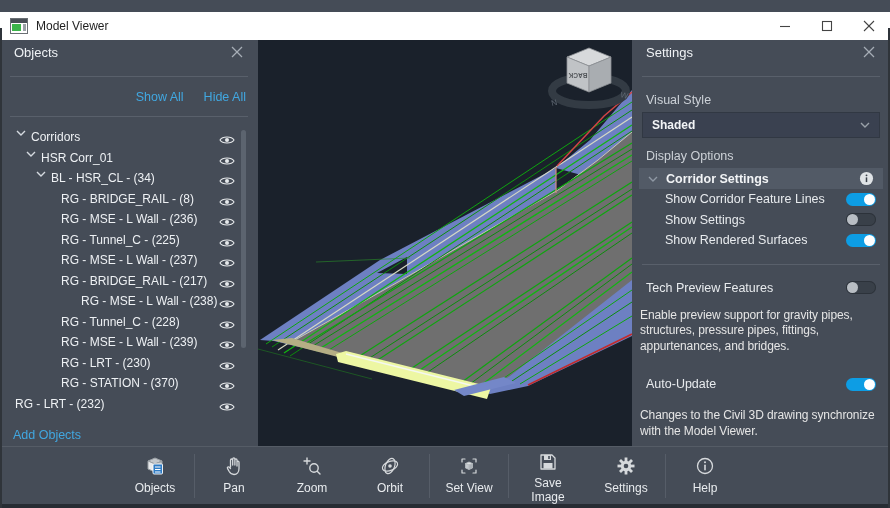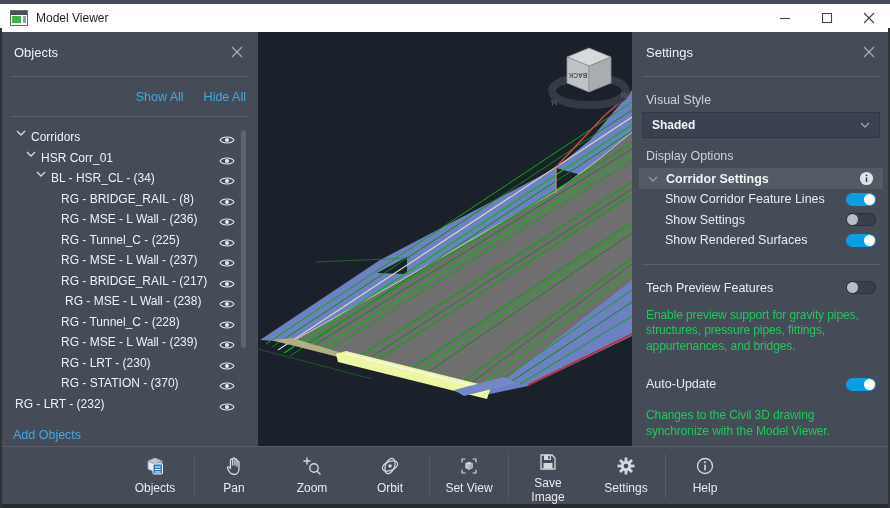--- a/index.html
+++ b/index.html
@@ -1,19 +1,19 @@
 <!DOCTYPE html>
 <html><head>
 <meta charset="utf-8">
 <style>
   html,body{margin:0;padding:0;background:#222;}
   .window{position:relative;width:890px;height:508px;background:#454c57;
     font-family:"Liberation Sans",sans-serif;overflow:hidden;user-select:none;}
   
-  .titlebar{position:absolute;top:4px;left:0;right:0;height:28px;background:#ffffff;
+  .titlebar{position:absolute;top:12px;left:0;right:0;height:28px;background:#ffffff;
     display:flex;align-items:center;z-index:40;}
   .app-icon{width:16px;height:14px;margin:0 8px 0 10px;position:relative;background:#fff;border:1px solid #6a6f74;}
   .app-icon .bar{position:absolute;top:0;left:0;right:0;height:4px;background:#4a5057;}
   .app-icon .green{position:absolute;left:1px;top:5px;width:9px;height:7px;background:#3cb54a;}
   .app-icon .side{position:absolute;right:1px;top:5px;width:3px;height:7px;background:#9aa0a6;}
   .title-text{font-size:12px;color:#1e1e1e;}
   .win-controls{margin-left:auto;display:flex;height:100%;}
   .win-btn{width:42px;height:100%;display:flex;align-items:center;justify-content:center;color:#333;}
   
   .main{position:absolute;top:28px;left:0;width:890px;height:418px;}
@@ -55,21 +55,21 @@
   .toggle-row.outer{padding-left:14px;height:22px;margin-top:12px;}
   .toggle-row .t-label{flex:1;}
   .toggle{width:30px;height:13px;border-radius:7px;position:relative;flex:none;cursor:pointer;}
   .toggle.on{background:#0d9de4;}
   .toggle.on::after{content:"";position:absolute;right:1px;top:1px;width:11px;height:11px;
     border-radius:50%;background:#ffffff;}
   .toggle.off{background:#394049;box-shadow:inset 0 0 0 1px #2c323a;}
   .toggle.off::after{content:"";position:absolute;left:1px;top:1px;width:11px;height:11px;
     border-radius:50%;background:#b9bec4;}
   .hr2{border-top:1px solid #59606b;margin:13px 10px 0 10px;}
-  .para{margin:9px 14px 0 14px;font-size:12px;color:#22c55e;line-height:1.33;letter-spacing:-0.1px;}
+  .para{margin:9px 14px 0 8px;font-size:12px;color:#e5e5e5;line-height:1.33;letter-spacing:-0.1px;}
   
   .viewcube{position:absolute;left:286px;top:16px;width:90px;height:80px;cursor:pointer;}
   
   .toolbar{position:absolute;top:446px;left:0;right:0;height:58px;background:#454c57;
     border-top:1px solid #555c66;display:flex;align-items:stretch;padding-left:116px;z-index:30;}
   .tb-btn{width:78px;display:flex;flex-direction:column;align-items:center;
     padding-top:8px;gap:4px;color:#e8ebee;font-size:12px;cursor:pointer;}
   .tb-btn .tb-icon{width:22px;height:22px;}
   .tb-btn .tb-label{white-space:nowrap;text-align:center;}
   .tb-btn.wrap{padding-top:4px;}
@@ -219,21 +219,21 @@
               <svg width="10" height="6" viewBox="0 0 10 6">
                 <polyline points="1,1 5,5 9,1" fill="none" stroke="#d5dae0" stroke-width="1.4"></polyline>
               </svg>
             </span>
             <span>RG - BRIDGE_RAIL - (217)</span>
             <span class="eye"><svg width="16" height="12" viewBox="0 0 16 12">
                 <path d="M1,6 C3.5,2 12.5,2 15,6 C12.5,10 3.5,10 1,6 Z" fill="none" stroke="#e6e9eb" stroke-width="1.1"></path>
                 <circle cx="8" cy="6" r="2" fill="#e6e9eb"></circle>
               </svg></span>
           </div>
-          <div class="tree-row" style="padding-left: 50px;">
+          <div class="tree-row" style="padding-left: 66px;">
             <span class="chev spacer">
               <svg width="10" height="6" viewBox="0 0 10 6">
                 <polyline points="1,1 5,5 9,1" fill="none" stroke="#d5dae0" stroke-width="1.4"></polyline>
               </svg>
             </span>
             <span>RG - MSE - L Wall - (238)</span>
             <span class="eye"><svg width="16" height="12" viewBox="0 0 16 12">
                 <path d="M1,6 C3.5,2 12.5,2 15,6 C12.5,10 3.5,10 1,6 Z" fill="none" stroke="#e6e9eb" stroke-width="1.1"></path>
                 <circle cx="8" cy="6" r="2" fill="#e6e9eb"></circle>
               </svg></span>

